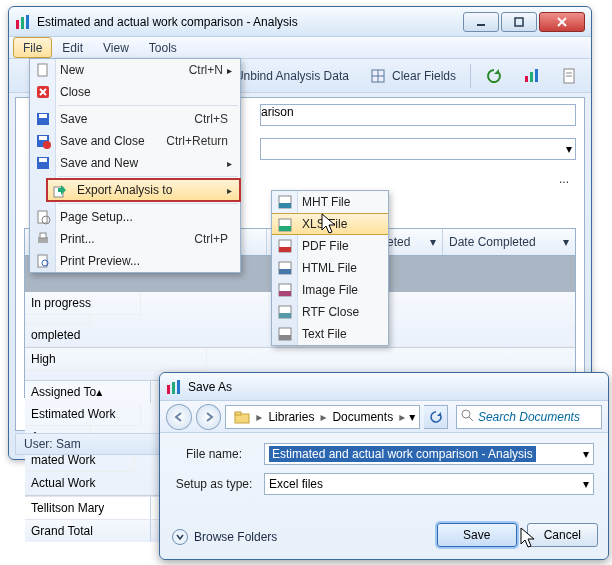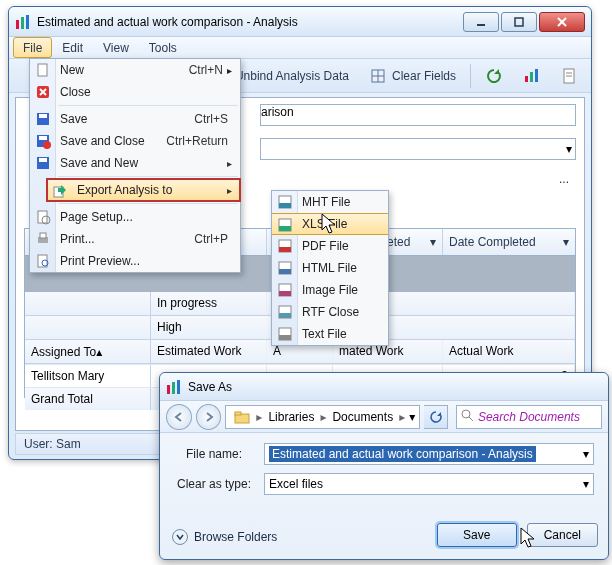--- a/index.html
+++ b/index.html
@@ -61,21 +61,21 @@
   .grid-head { display:flex; background:linear-gradient(#f9fcff,#e6eef9); border-bottom:1px solid #9bb2cd;}
   .gh-cell { border-right:1px solid #c3d4e9; padding:6px 6px; color:#2a3b52; display:flex;align-items:center;justify-content:space-between;}
   .gh-cell:last-child{border-right:0;}
   .grid-sub { display:flex; border-bottom:1px solid #c3d4e9;}
   .gs-left { width:126px; border-right:1px solid #c3d4e9; }
   .gs-cell { padding:4px 6px; border-right:1px solid #eee; border-bottom:1px solid #eee; }
   .gr-row { display:flex; border-top:1px solid #e1e7f1;}
   .gr-cell { padding:4px 6px; border-right:1px solid #e8edf5; }
   .gr-left { width:126px; border-right:1px solid #c3d4e9; }
   .num { text-align:right; }
-  .grid-sub-head { background:linear-gradient(#f6f9fe,#eaf1fb);}
+  .grid-sub-head { background:linear-gradient(#f6f9fe,#eaf1fb);flex-direction:column;}
 
   .statusbar {
     position:absolute; left:6px; right:6px; bottom:4px; height:22px;
     background:linear-gradient(#eaf2fc,#dbe8f8); border:1px solid #c3d4e9;
     display:flex;align-items:center;padding:0 8px; color:#2a3b52;
   }
 
   
   .dropdown {
     position:absolute; left:29px; top:58px; width:212px;
@@ -125,21 +125,21 @@
   .saveas .titlebar { height:28px; }
   .saveas .navbar {
     height:32px; display:flex; align-items:center; gap:4px; padding:0 6px;
     background:linear-gradient(#f4f8fd,#e4eefb); border-bottom:1px solid #c3d4e9;
   }
   .nav-circle { width:26px;height:26px;border-radius:50%;background:radial-gradient(#fefefe,#cfe0f2);border:1px solid #8fa8c4; display:flex;align-items:center;justify-content:center;}
   .breadcrumb { flex:1; height:24px; border:1px solid #9bb2cd; background:#fff; display:flex;align-items:center;padding:0 4px; gap:2px;}
   .bc-seg { display:flex;align-items:center; gap:4px; padding:0 4px;}
   .bc-sep { color:#666;}
   .bc-refresh { width:24px;height:24px;border:1px solid #9bb2cd;border-left:0;background:linear-gradient(#eaf3ff,#d3e3f6);display:flex;align-items:center;justify-content:center;}
-  .search-box { width:148px;height:24px;border:1px solid #9bb2cd;background:#fff;display:flex;align-items:center;padding:0 4px;color:#a21caf;margin-left:4px;}
+  .search-box { width:148px;height:24px;border:1px solid #9bb2cd;background:#fff;display:flex;align-items:center;padding:0 4px;color:#0369a1;margin-left:4px;}
   .search-box .ico{margin-right:4px;}
 
   .sa-body { padding:10px 14px; }
   .sa-row { display:flex; align-items:center; margin-bottom:8px;}
   .sa-label { width:90px; text-align:center; padding-right:10px; color:#222;}
   .sa-field { flex:1; height:22px; border:1px solid #9bb2cd; display:flex;align-items:center; padding:0 4px; background:#fff;}
   .sa-field .sel { background:#2b66b1; color:#fff; padding:1px 3px;}
   .sa-btnrow { position:absolute; right:10px; bottom:12px; display:flex; gap:10px;}
   .btn {
     min-width:80px; height:24px; border:1px solid #6f8eae; border-radius:3px;
@@ -495,21 +495,21 @@
 
   <div class="sa-body">
     <div class="sa-row">
       <div class="sa-label">File name:</div>
       <div class="sa-field">
         <span class="sel">Estimated and actual work comparison - Analysis</span>
         <span style="margin-left:auto;">▾</span>
       </div>
     </div>
     <div class="sa-row">
-      <div class="sa-label">Clear as type:</div>
+      <div class="sa-label">Setup as type:</div>
       <div class="sa-field">
         <span>Excel files</span>
         <span style="margin-left:auto;">▾</span>
       </div>
     </div>
   </div>
 
   <div class="browse">
     <span class="chev-circle">
         <svg width="10" height="10">

